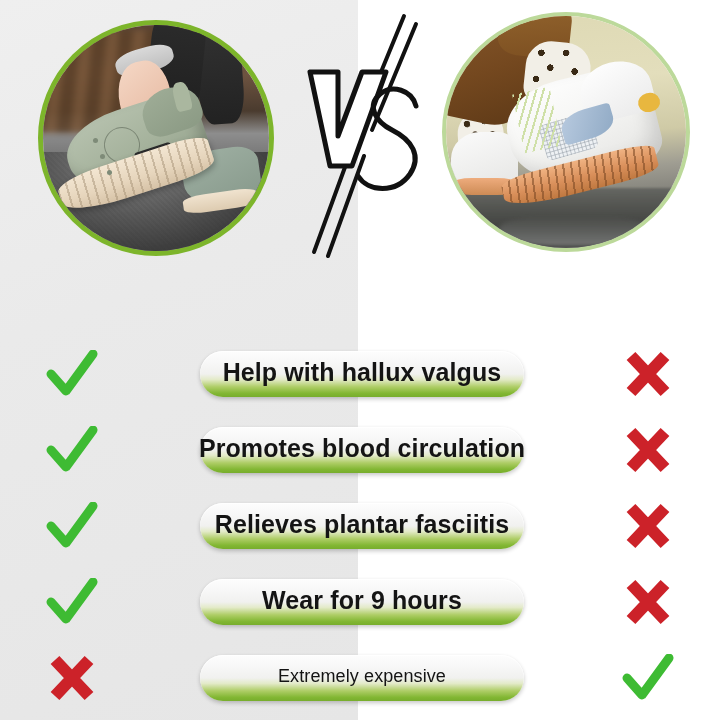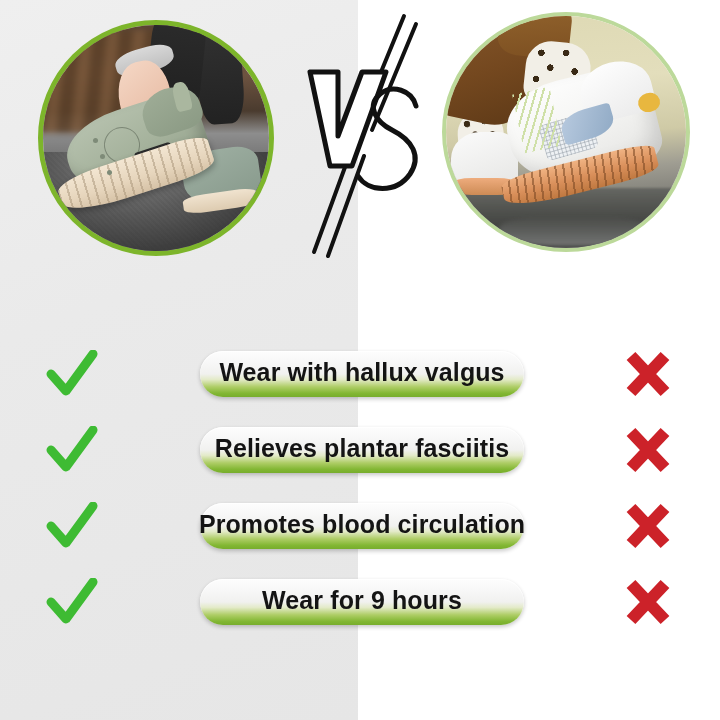--- a/index.html
+++ b/index.html
@@ -495,53 +495,53 @@
 
   <div class="rows">
 
     <div class="row">
       <div class="mark left">
         <svg width="54" height="48" viewBox="0 0 54 48">
           <path d="M6 24 L21 41 L48 4" fill="none" stroke="#3ebb33" stroke-width="9" stroke-linecap="round" stroke-linejoin="round"></path>
         </svg>
       </div>
       <div class="pill">
-        <span class="pill-label">Wear with hallux valgus</span>
+        <span class="pill-label">Help with hallux valgus</span>
       </div>
       <div class="mark right">
         <svg width="48" height="46" viewBox="0 0 48 46">
           <path d="M7 5 L41 41 M41 5 L7 41" fill="none" stroke="#cc2229" stroke-width="12" stroke-linecap="butt"></path>
         </svg>
       </div>
     </div>
 
     <div class="row">
       <div class="mark left">
         <svg width="54" height="48" viewBox="0 0 54 48">
           <path d="M6 24 L21 41 L48 4" fill="none" stroke="#3ebb33" stroke-width="9" stroke-linecap="round" stroke-linejoin="round"></path>
         </svg>
       </div>
       <div class="pill">
-        <span class="pill-label">Relieves plantar fasciitis</span>
+        <span class="pill-label">Promotes blood circulation</span>
       </div>
       <div class="mark right">
         <svg width="48" height="46" viewBox="0 0 48 46">
           <path d="M7 5 L41 41 M41 5 L7 41" fill="none" stroke="#cc2229" stroke-width="12" stroke-linecap="butt"></path>
         </svg>
       </div>
     </div>
 
     <div class="row">
       <div class="mark left">
         <svg width="54" height="48" viewBox="0 0 54 48">
           <path d="M6 24 L21 41 L48 4" fill="none" stroke="#3ebb33" stroke-width="9" stroke-linecap="round" stroke-linejoin="round"></path>
         </svg>
       </div>
       <div class="pill">
-        <span class="pill-label">Promotes blood circulation</span>
+        <span class="pill-label">Relieves plantar fasciitis</span>
       </div>
       <div class="mark right">
         <svg width="48" height="46" viewBox="0 0 48 46">
           <path d="M7 5 L41 41 M41 5 L7 41" fill="none" stroke="#cc2229" stroke-width="12" stroke-linecap="butt"></path>
         </svg>
       </div>
     </div>
 
     <div class="row">
       <div class="mark left">
@@ -552,15 +552,30 @@
       <div class="pill">
         <span class="pill-label">Wear for 9 hours</span>
       </div>
       <div class="mark right">
         <svg width="48" height="46" viewBox="0 0 48 46">
           <path d="M7 5 L41 41 M41 5 L7 41" fill="none" stroke="#cc2229" stroke-width="12" stroke-linecap="butt"></path>
         </svg>
       </div>
     </div>
 
+    <div class="row">
+      <div class="mark left">
+        <svg width="48" height="46" viewBox="0 0 48 46">
+          <path d="M7 5 L41 41 M41 5 L7 41" fill="none" stroke="#cc2229" stroke-width="12" stroke-linecap="butt"></path>
+        </svg>
+      </div>
+      <div class="pill">
+        <span class="pill-label small">Extremely expensive</span>
+      </div>
+      <div class="mark right">
+        <svg width="54" height="48" viewBox="0 0 54 48">
+          <path d="M6 24 L21 41 L48 4" fill="none" stroke="#3ebb33" stroke-width="9" stroke-linecap="round" stroke-linejoin="round"></path>
+        </svg>
+      </div>
+    </div>
 
   </div>
 </div>
 
 </body></html>

